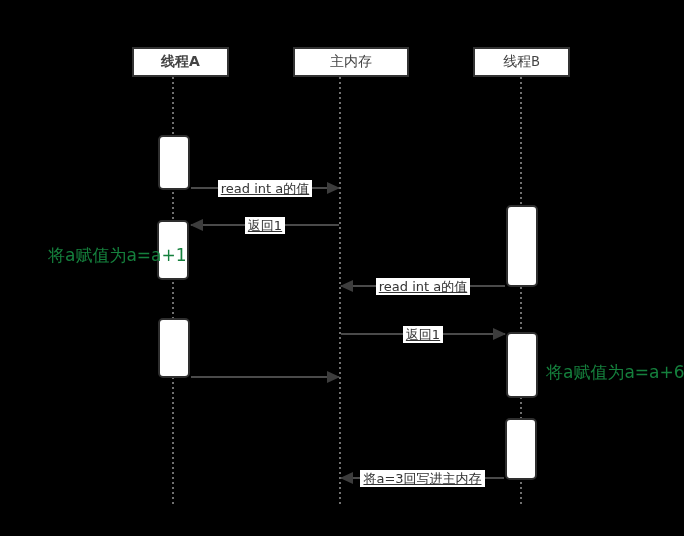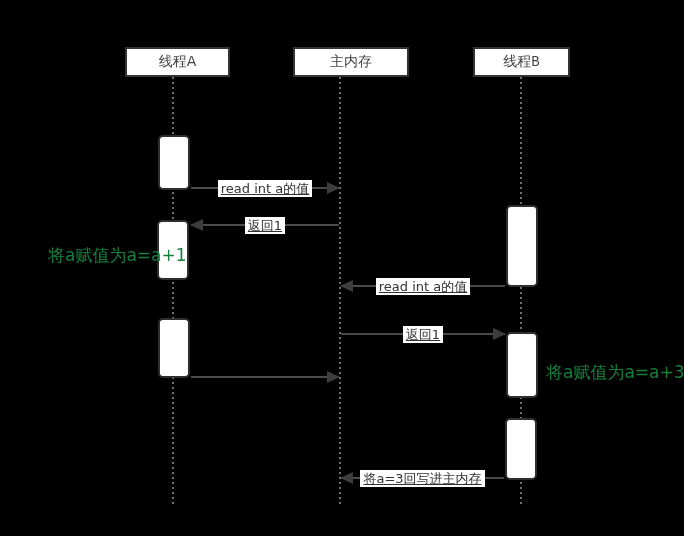--- a/index.html
+++ b/index.html
@@ -43,21 +43,21 @@
 </style>
 </head>
 <body>
 
 <div class="canvas">
 
   <div class="lifeline" style="left:172px;"></div>
   <div class="lifeline" style="left:339px;"></div>
   <div class="lifeline" style="left:520px;"></div>
 
-  <div class="participant" style="left:125px; width:105px;">
+  <div class="participant" style="left:132px; width:97px;font-weight:bold;">
     <span>线程A</span>
   </div>
   <div class="participant" style="left:293px; width:116px;">
     <span>主内存</span>
   </div>
   <div class="participant" style="left:473px; width:97px;font-family:Liberation Mono, monospace;">
     <span>线程B</span>
   </div>
 
   <div class="activation" style="left:158px; top:135px; height:55px;"></div>
@@ -97,15 +97,15 @@
     <div class="head"></div>
   </div>
 
   <div class="msg dir-left" style="left:340px; top:468px; width:165px;">
     <div class="line"></div>
     <div class="head"></div>
     <span class="mlabel">将a=3回写进主内存</span>
   </div>
 
   <div class="annotation" style="left:48px; top:244px;">将a赋值为a=a+1</div>
-  <div class="annotation" style="left:546px; top:361px;">将a赋值为a=a+3</div>
+  <div class="annotation" style="left:546px; top:361px;">将a赋值为a=a+6</div>
 
 </div>
 
 </body></html>

